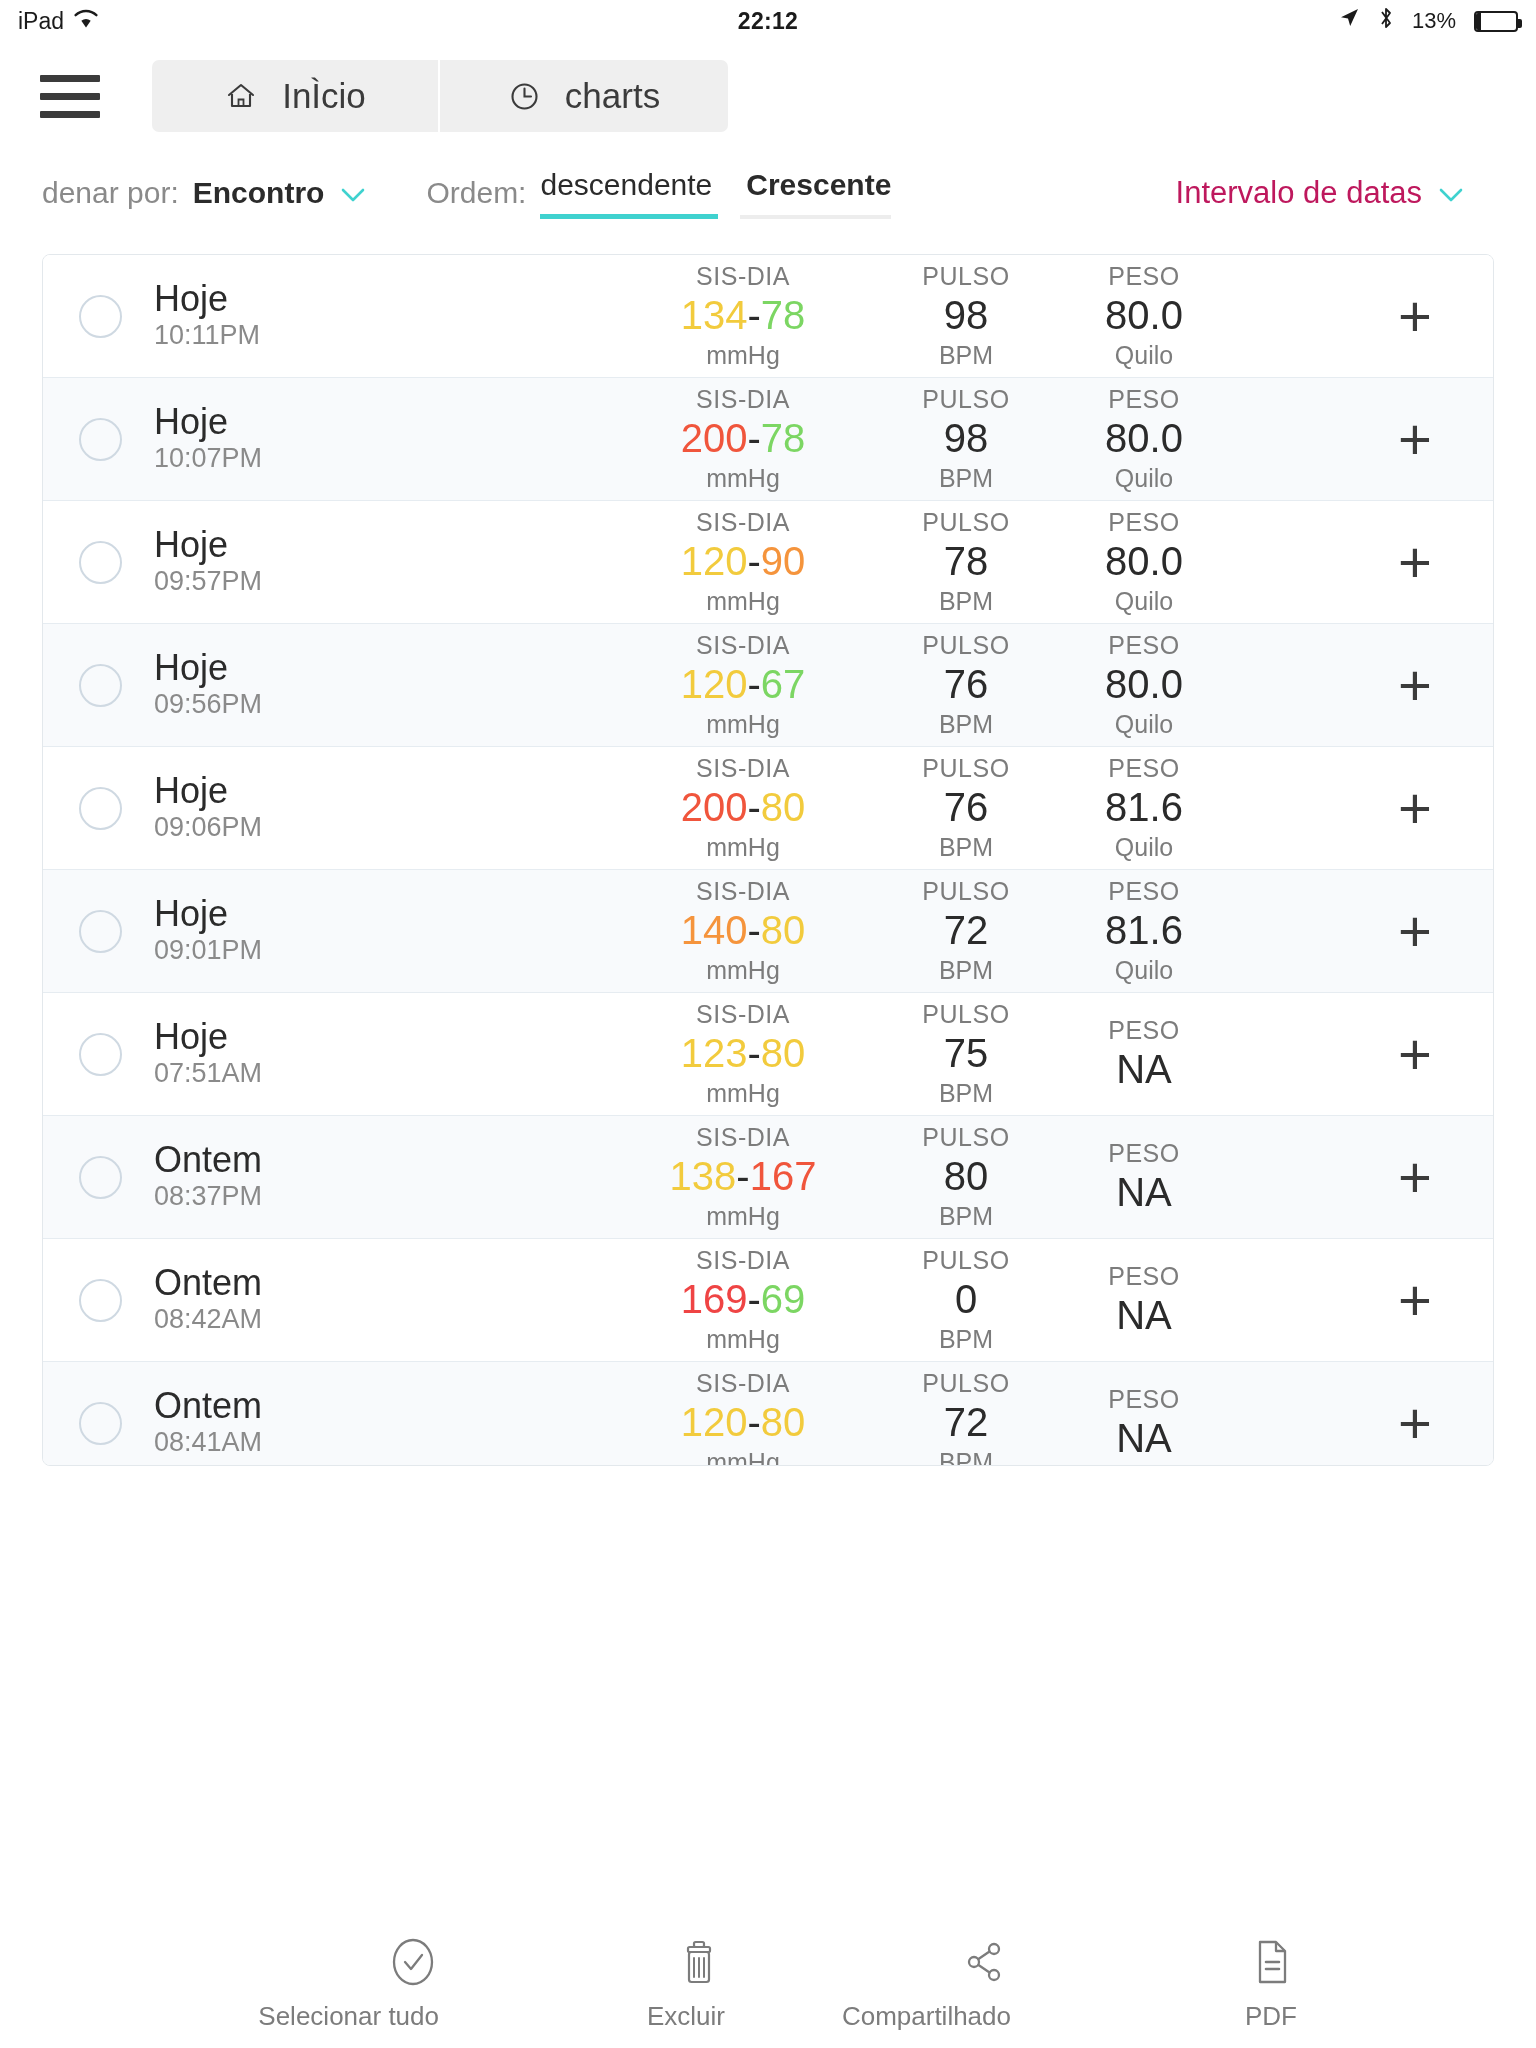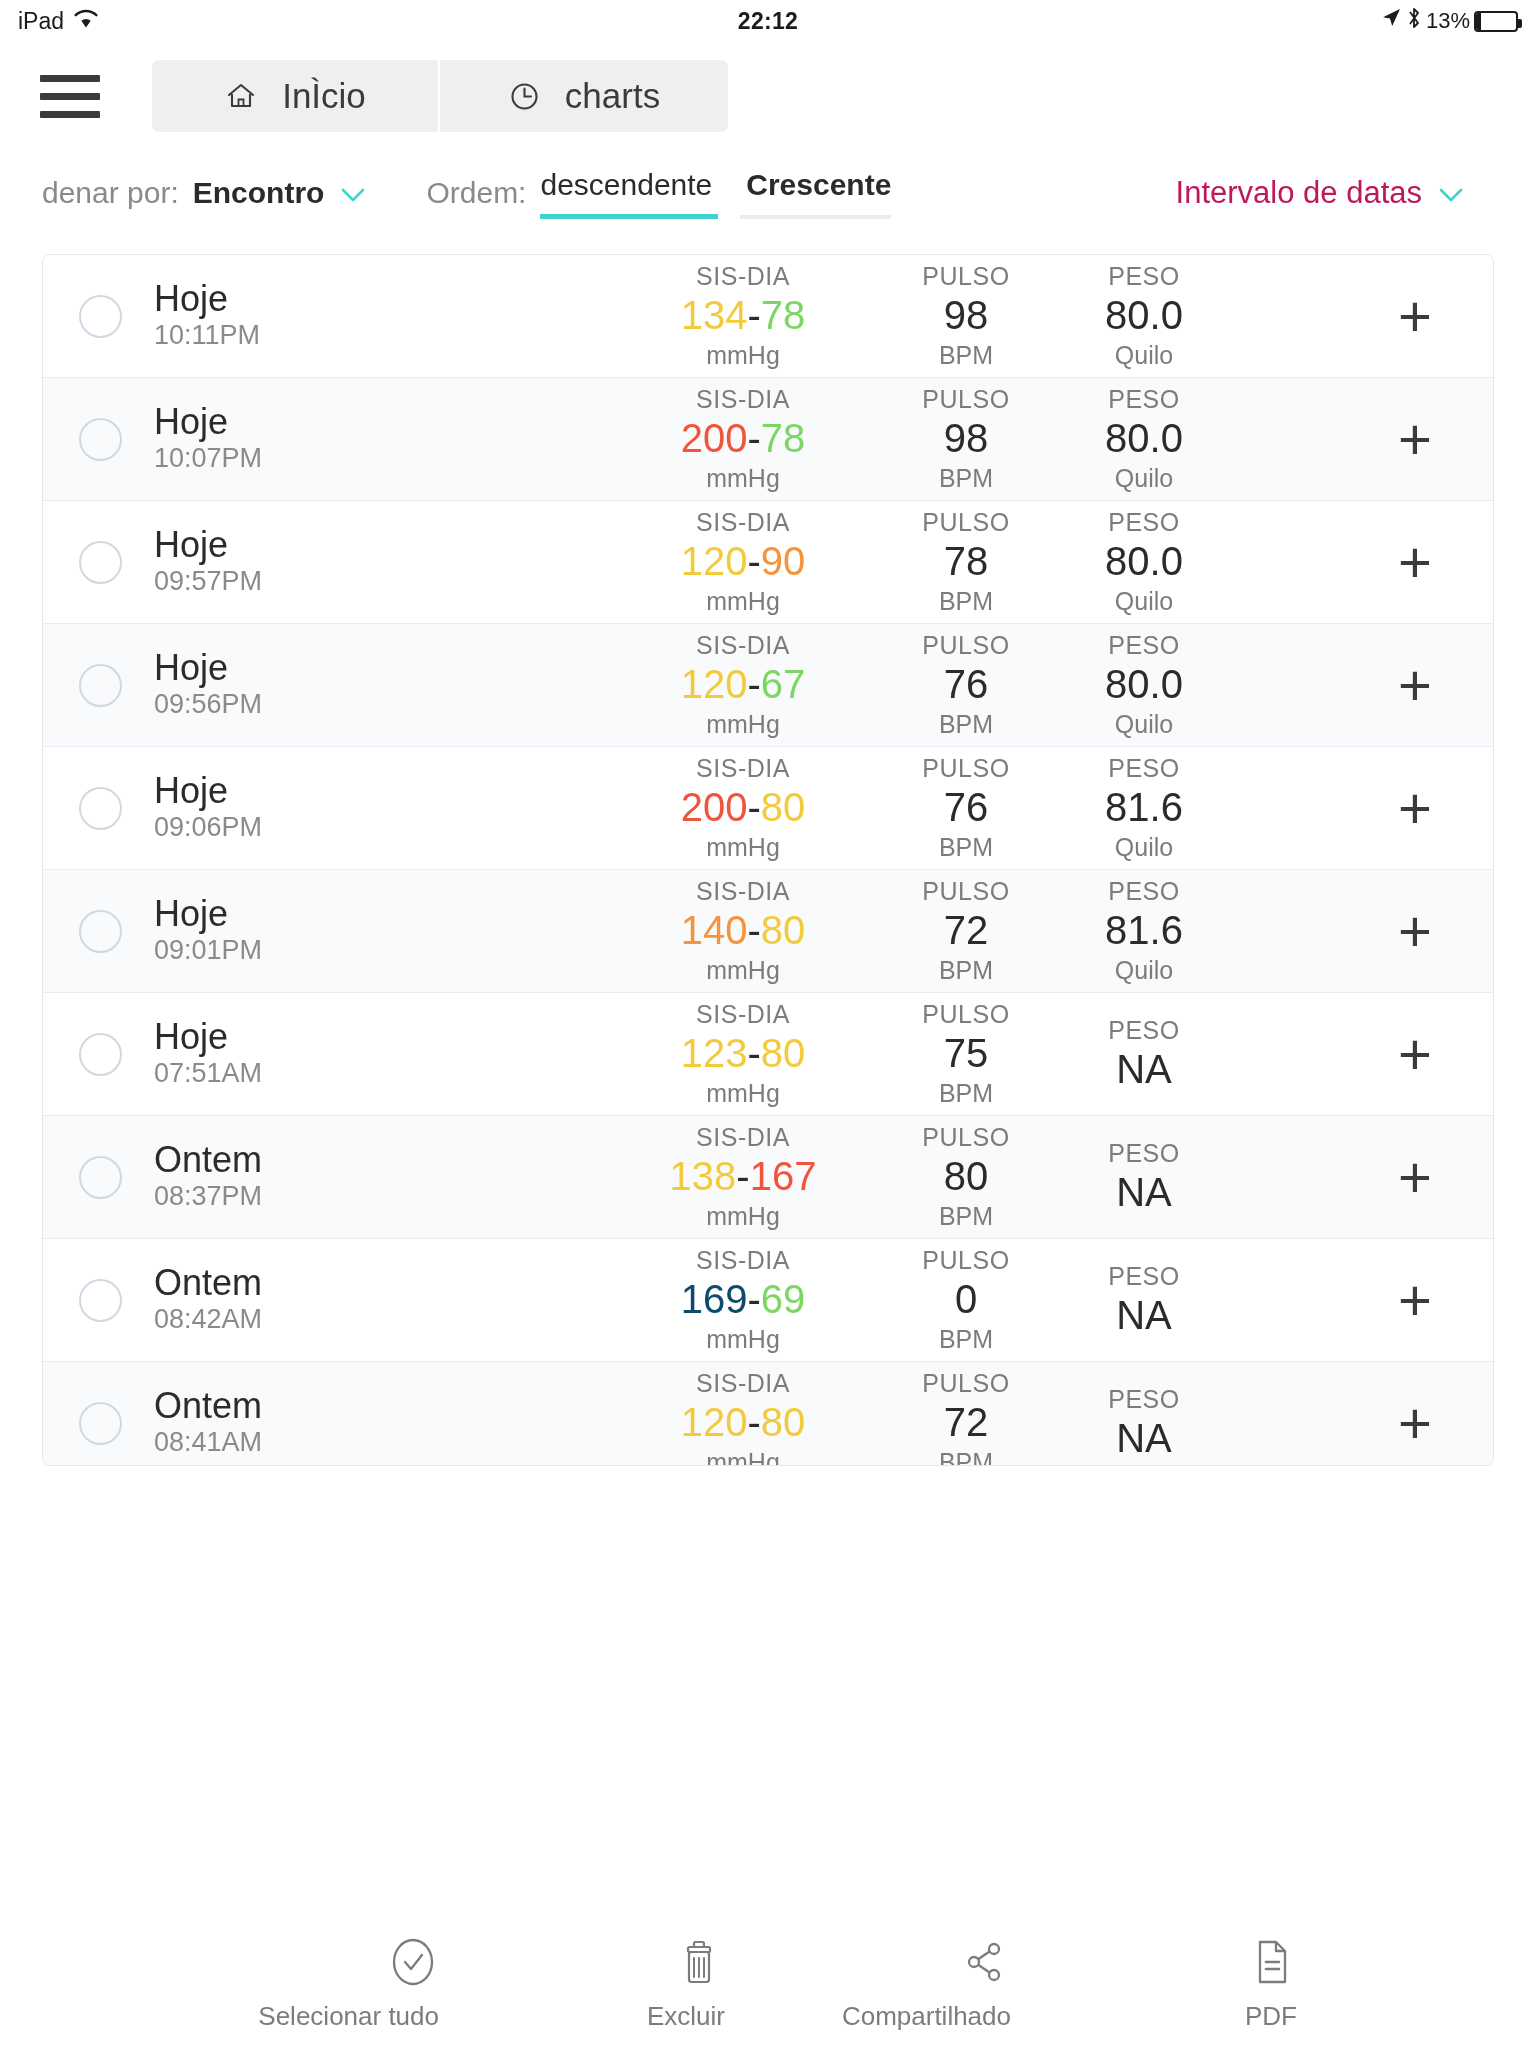--- a/index.html
+++ b/index.html
@@ -18,21 +18,21 @@
     font-size: 23px; color: #1b1b1b;
     position: relative;
   }
   .sb-left { display: flex; align-items: center; gap: 9px; }
   .sb-center {
     position: absolute; left: 0; right: 0;
     text-align: center; font-weight: bold; font-size: 23px;
     letter-spacing: .3px;
   }
   .sb-right {
-    margin-left: auto; display: flex; align-items: center; gap: 4px;
+    margin-left: auto; display: flex; align-items: center; gap: 18px;
     font-size: 22px;
   }
   .wifi-ico { display: inline-block; }
   .battery {
     width: 44px; height: 21px;
     border: 2px solid #1b1b1b; border-radius: 4px;
     position: relative; display: inline-block;
   }
   .battery::after {
     content: ""; position: absolute; right: -6px; top: 6px;
@@ -431,21 +431,21 @@
         <div class="plus">+</div>
       </div>
       <div class="row">
         <div class="radio"></div>
         <div class="when">
           <div class="day">Ontem</div>
           <div class="time">08:42AM</div>
         </div>
         <div class="metric m-bp">
           <div class="hd">SIS-DIA</div>
-          <div class="val"><span style="color: #0c4a6e; text-align: right;">169</span><span>-</span><span style="color: rgb(124, 214, 99);">69</span></div>
+          <div class="val"><span style="color: #ef4444; text-align: right;">169</span><span>-</span><span style="color: rgb(124, 214, 99);">69</span></div>
           <div class="un">mmHg</div>
         </div>
         <div class="metric m-pulse">
           <div class="hd">PULSO</div>
           <div class="val">0</div>
           <div class="un">BPM</div>
         </div>
         <div class="metric m-weight">
           <div class="hd">PESO</div>
           <div class="val">NA</div>

